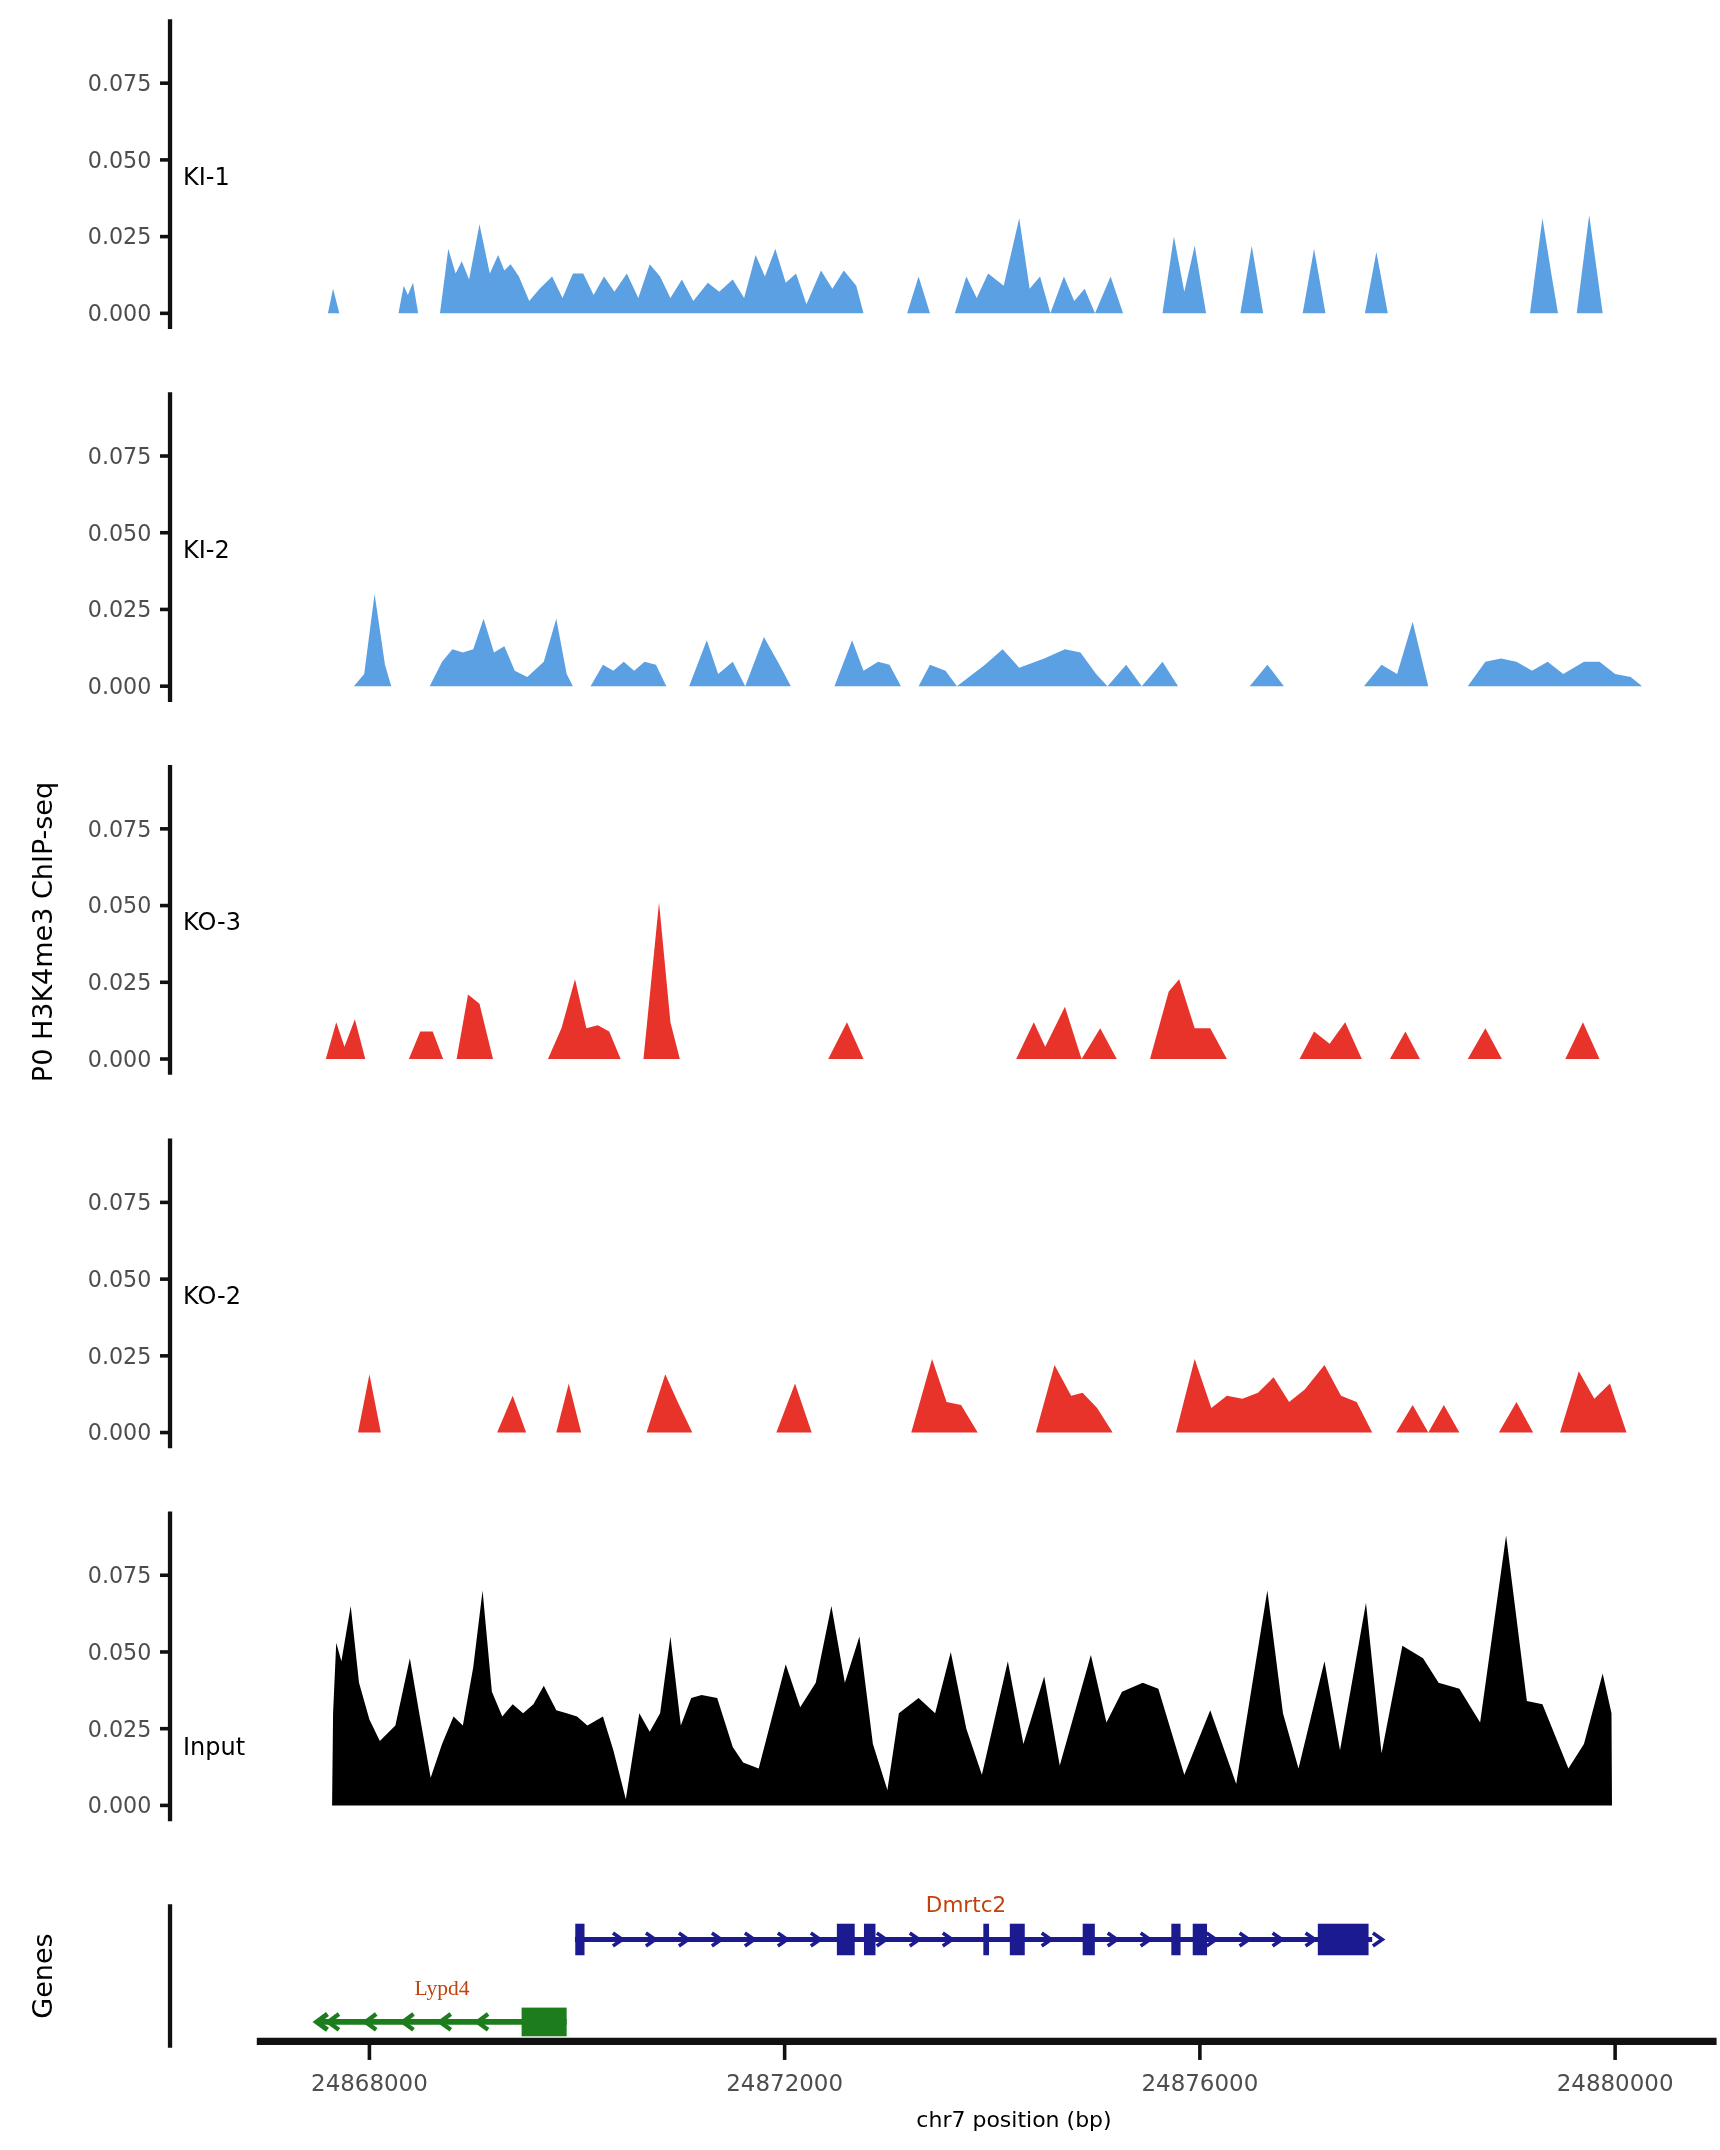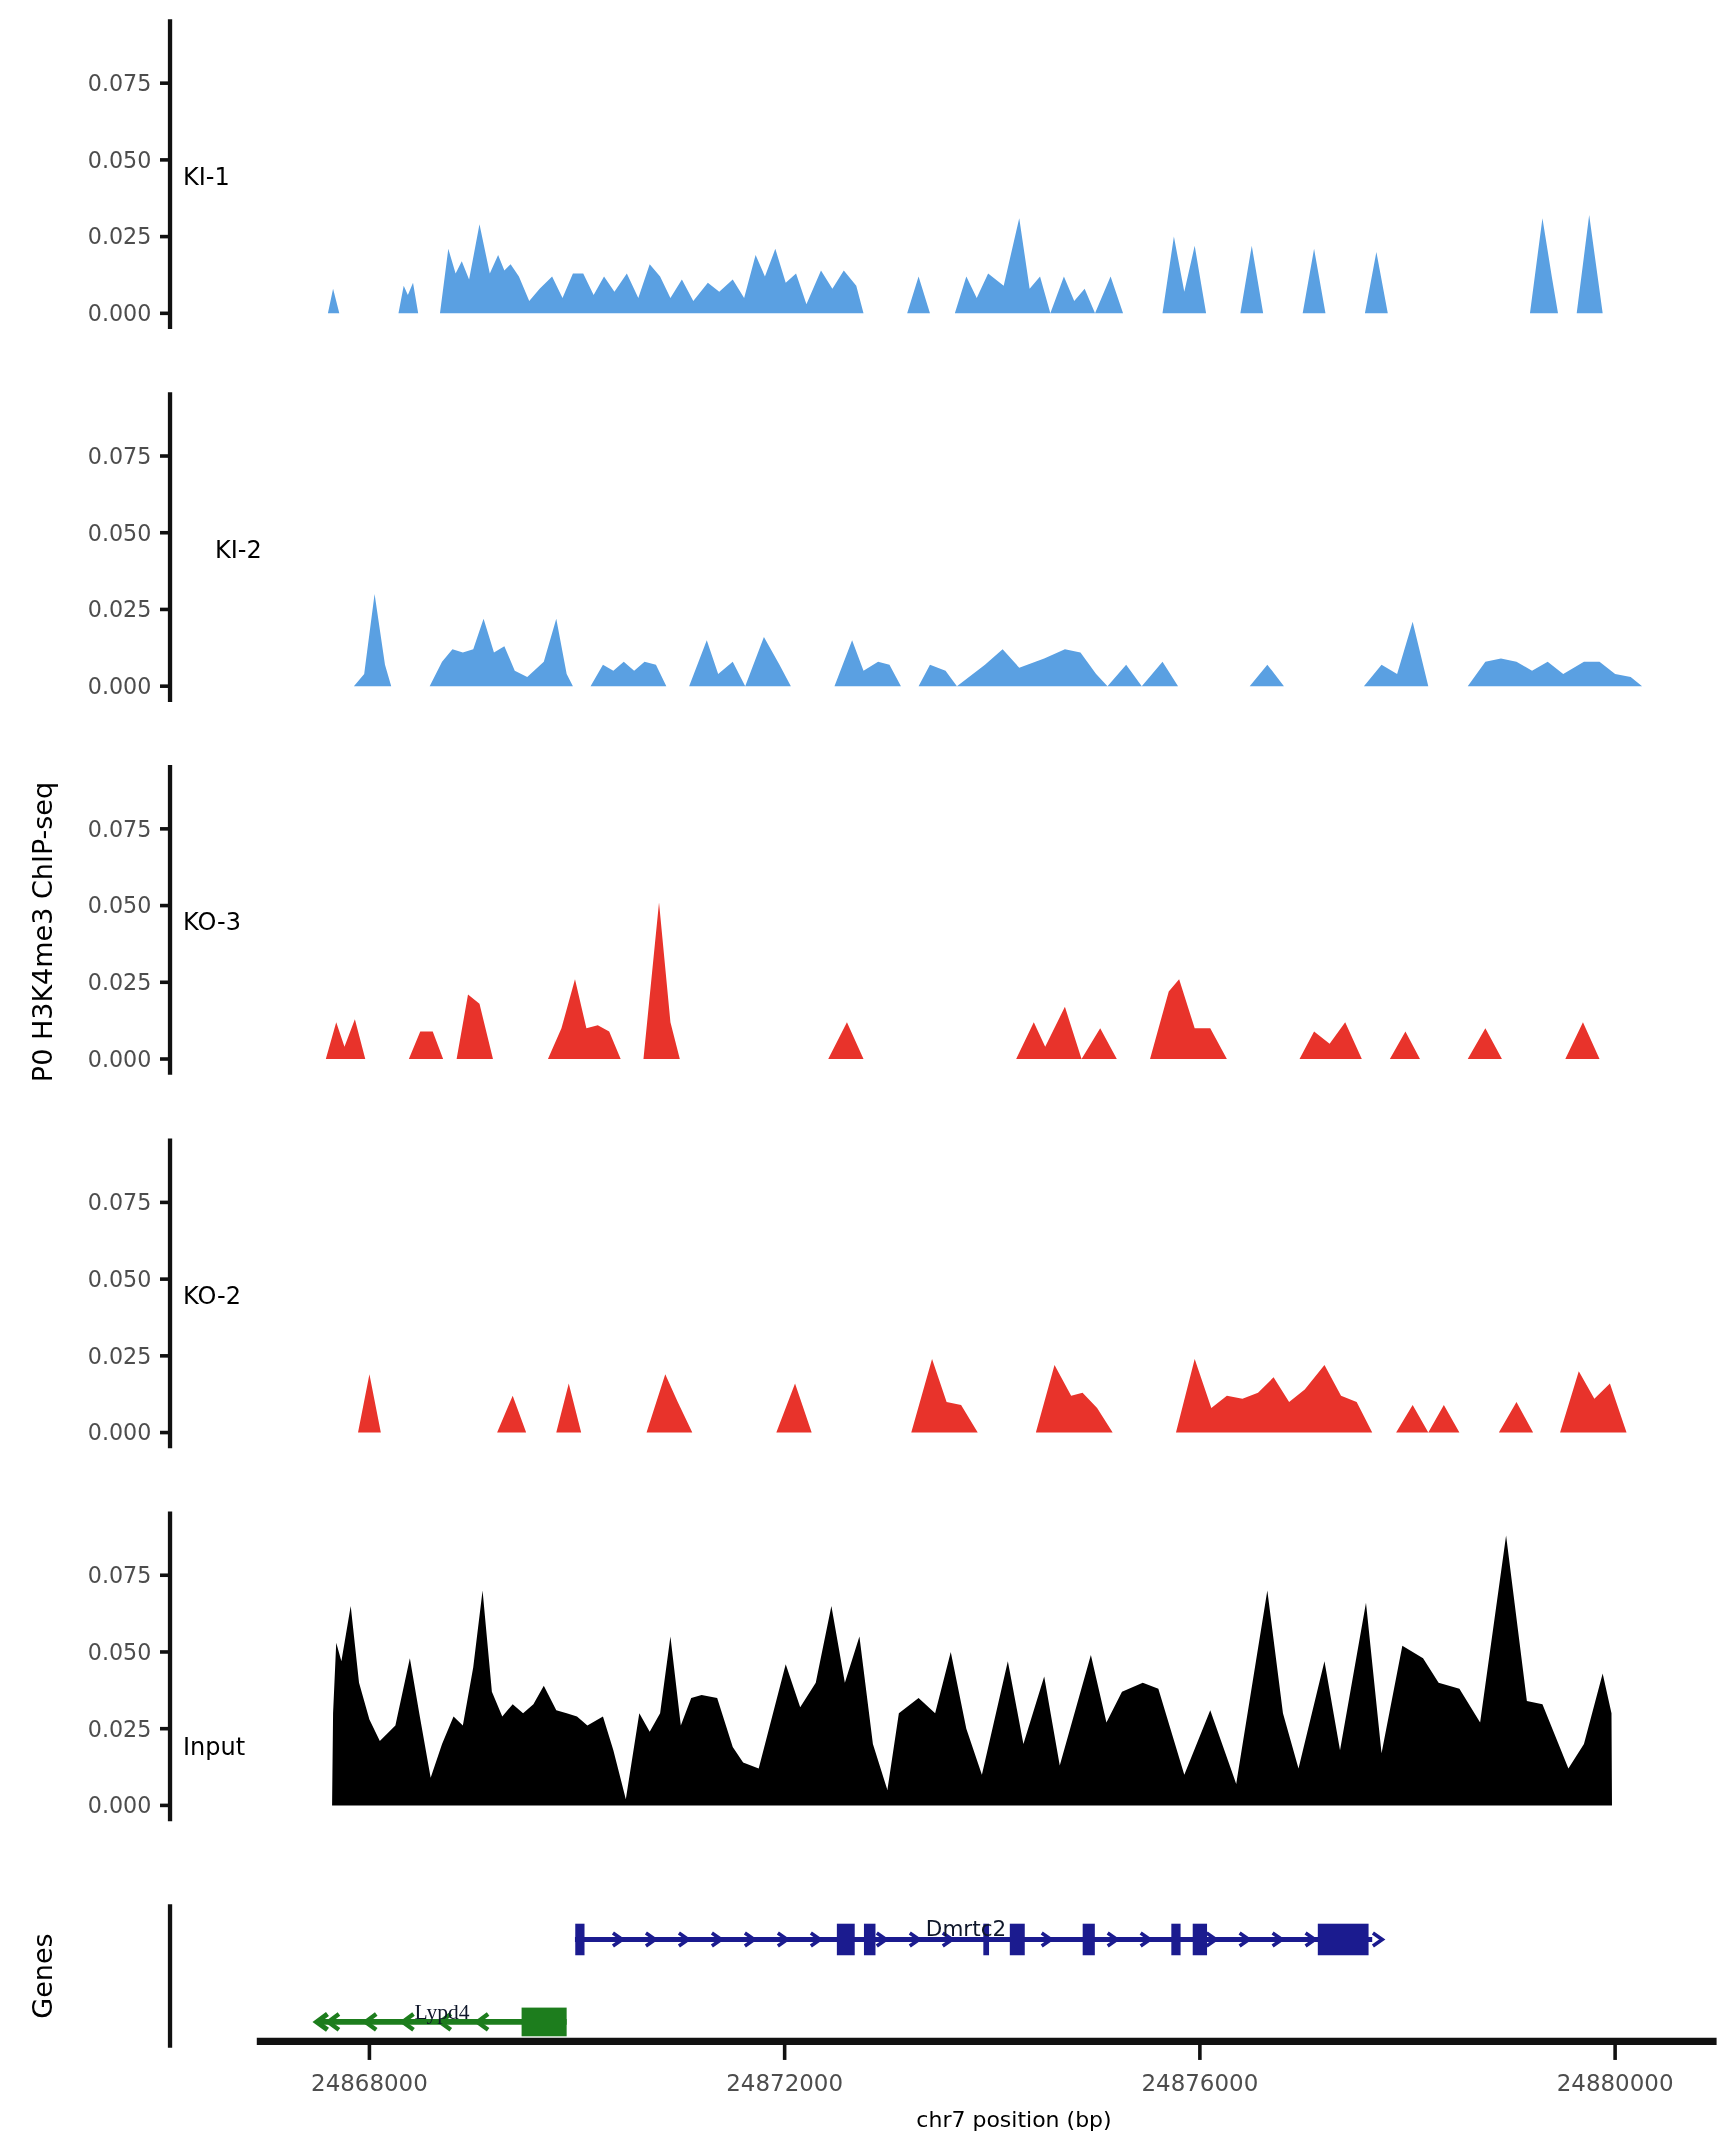--- a/index.html
+++ b/index.html
@@ -6,21 +6,21 @@
   .stage{
     position:relative;
     width:1721px;height:2151px;
     background:#ffffff;
     font-family:"DejaVu Sans", sans-serif;
     overflow:hidden;
   }
   .stage svg{position:absolute;left:0;top:0;}
   .abs{position:absolute;white-space:nowrap;}
   .track-label{font-size:24px;color:#000;}
-  .gene-label{font-size:21.5px;color:#0f172a;transform:translate(-50%,0);margin-top:24px;}
+  .gene-label{font-size:21.5px;color:#c2410c;transform:translate(-50%,0);}
   .x-axis-title{font-size:22px;color:#000;transform:translate(-50%,0);}
   .rot-label{font-size:27px;color:#000;transform:translate(-50%,-50%) rotate(-90deg);transform-origin:center center;}
 </style>
 </head>
 <body>
 
 <div class="stage">
   <svg id="chart" width="1721" height="2151" viewBox="0 0 2400 3000">
       <line x1="237" y1="27" x2="237" y2="459" stroke="#111111" stroke-width="6"></line>
       <line x1="223" y1="437" x2="237" y2="437" stroke="#111111" stroke-width="5"></line>
@@ -117,21 +117,21 @@
       <polyline points="576.5892255892256,2809 561.5892255892256,2820 576.5892255892256,2831" fill="none" stroke="#1D7D1D" stroke-width="6"></polyline>
       <polyline points="628.5892255892256,2809 613.5892255892256,2820 628.5892255892256,2831" fill="none" stroke="#1D7D1D" stroke-width="6"></polyline>
       <polyline points="680.5892255892256,2809 665.5892255892256,2820 680.5892255892256,2831" fill="none" stroke="#1D7D1D" stroke-width="6"></polyline>
       <polyline points="456.5892255892256,2809 441.5892255892256,2820 456.5892255892256,2831" fill="none" stroke="#1D7D1D" stroke-width="7"></polyline>
     </svg>
 
   <div class="abs rot-label" id="ylab" style="left: 42px; top: 932px;">P0 H3K4me3 ChIP-seq</div>
   <div class="abs rot-label" id="geneslab" style="left: 42px; top: 1976px;">Genes</div>
 
   <div class="abs track-label" style="left: 183px; top: 163px; text-align: right;">KI-1</div>
-  <div class="abs track-label" style="left: 183px; top: 536px; margin-left: 32px;">KI-2</div>
+  <div class="abs track-label" style="left: 183px; top: 536px;">KI-2</div>
   <div class="abs track-label" style="left: 183px; top: 908px;">KO-3</div>
   <div class="abs track-label" style="left: 183px; top: 1282px;">KO-2</div>
   <div class="abs track-label" style="left: 183px; top: 1733px;">Input</div>
 
   <div class="abs gene-label" style="left: 966px; top: 1892px;">Dmrtc2</div>
   <div class="abs gene-label" style="left: 442px; top: 1976px; font-family: Liberation Serif, serif;">Lypd4</div>
 
   <div class="abs x-axis-title" id="xtitle" style="left: 1014px; top: 2107px;">chr7 position (bp)</div>
 </div>
 

